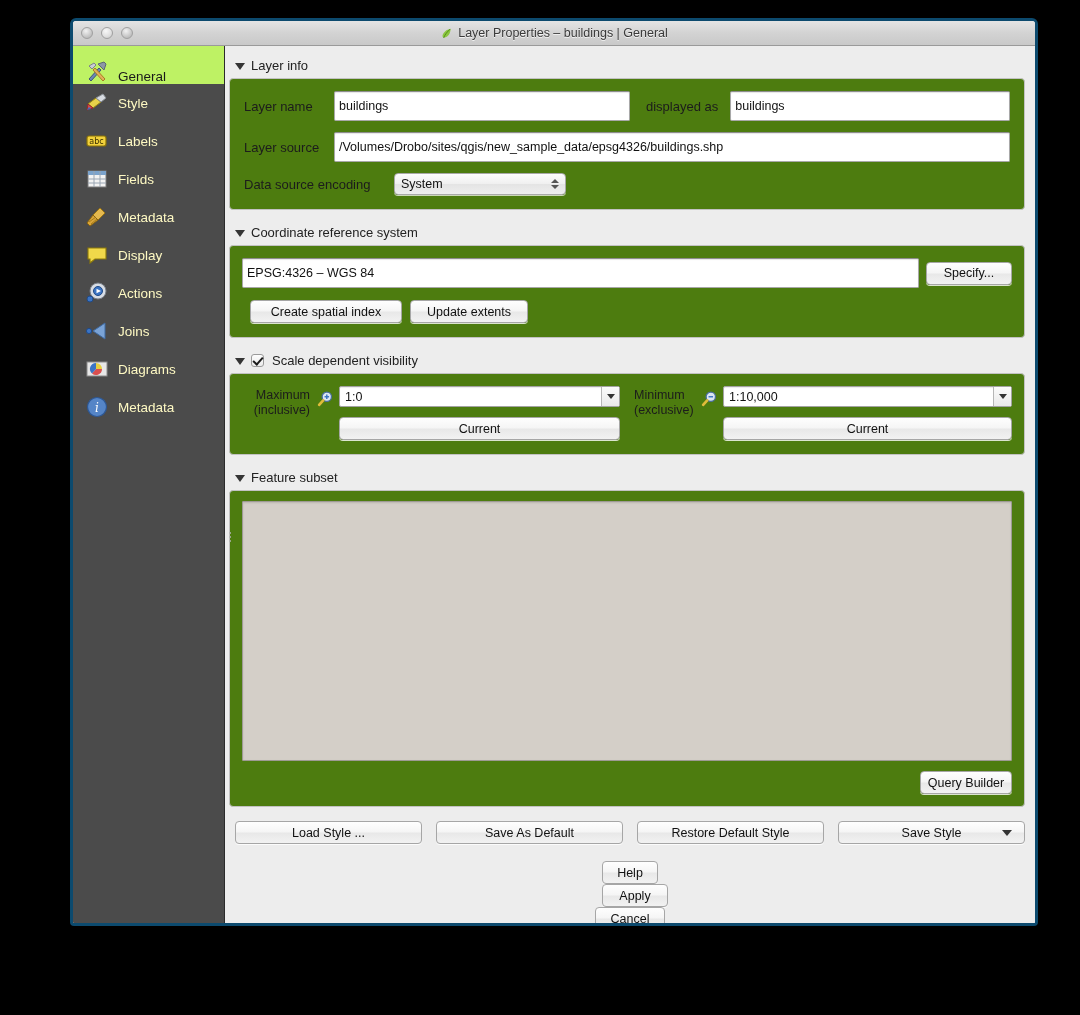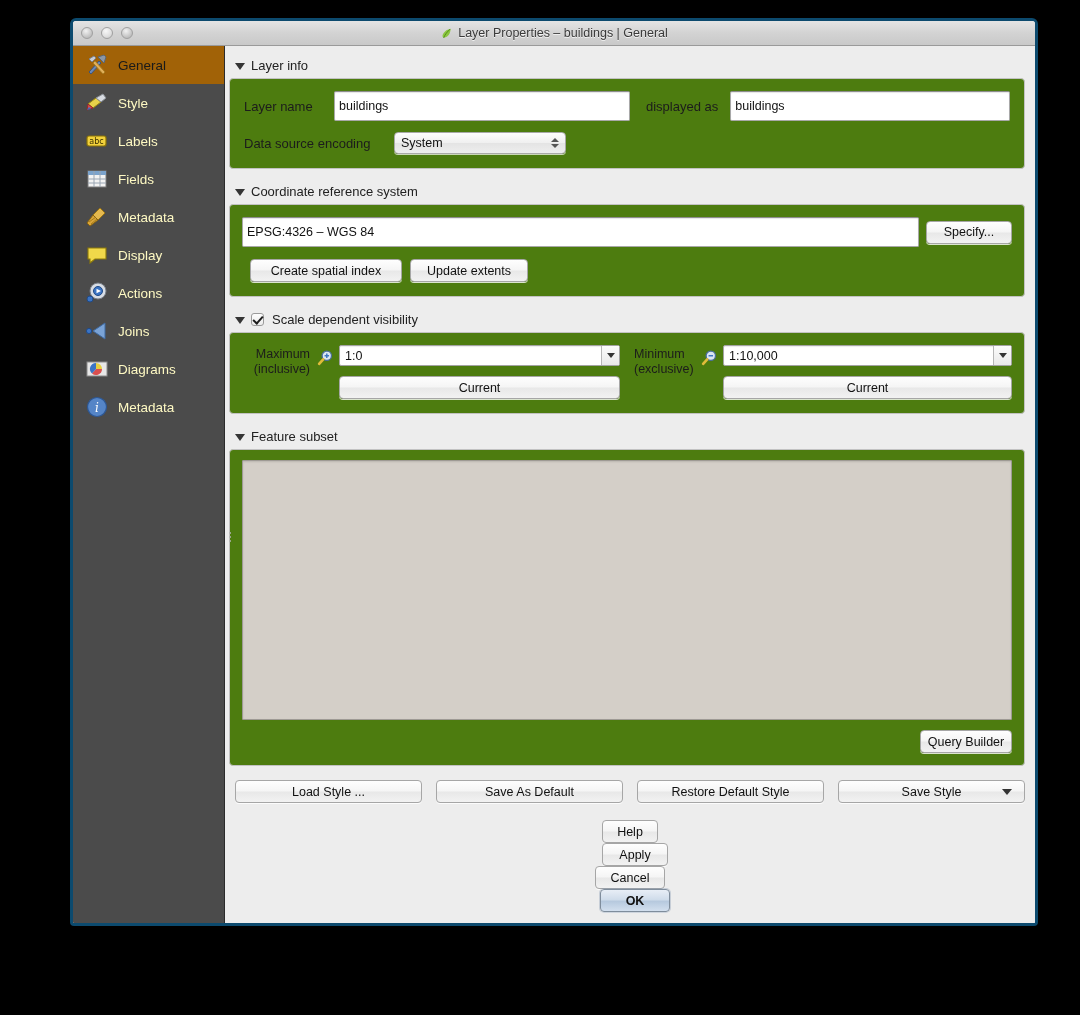--- a/index.html
+++ b/index.html
@@ -64,21 +64,21 @@
     border-right: 1px solid #2b2b2b;
   }
   .side-item {
     height: 38px;
     display: flex; align-items: center;
     gap: 9px; padding-left: 12px;
     color: #fef9c3; font-size: 13.5px;
     cursor: default;
   }
   .side-item.selected {
-    background: #a16207; color: #1a1a1a;
+    background: #bef264; color: #1a1a1a; align-items: flex-end;
   }
   .side-ico { width: 24px; height: 24px; flex: none; display:block; }
 
   
   #main {
     flex: 1; background: #ededed;
     padding: 10px 10px 0 4px;
     position: relative;
     overflow: hidden;
   }
@@ -377,20 +377,24 @@
       <div class="group-header">
         <span class="tri"></span>
         <span class="group-title">Layer info</span>
       </div>
       <div class="group-box" style="padding:12px 14px 14px 14px;">
         <div class="row" style="margin-bottom:11px;">
           <span class="lbl" style="width:90px;">Layer name</span>
           <div class="tfield" style="width:296px;">buildings</div>
           <span class="lbl" style="margin-left:16px;">displayed as</span>
           <div class="tfield" style="flex:1;margin-left:12px;">buildings</div>
+        </div>
+        <div class="row" style="margin-bottom:11px;">
+          <span class="lbl" style="width:90px;">Layer source</span>
+          <div class="tfield" style="flex:1;">/Volumes/Drobo/sites/qgis/new_sample_data/epsg4326/buildings.shp</div>
         </div>
         <div class="row">
           <span class="lbl" style="width:150px;">Data source encoding</span>
           <div class="popup" style="width:172px;">
             <span>System</span>
             <span class="updown">
                 <i class="up"></i>
                 <i class="dn"></i>
               </span>
           </div>

